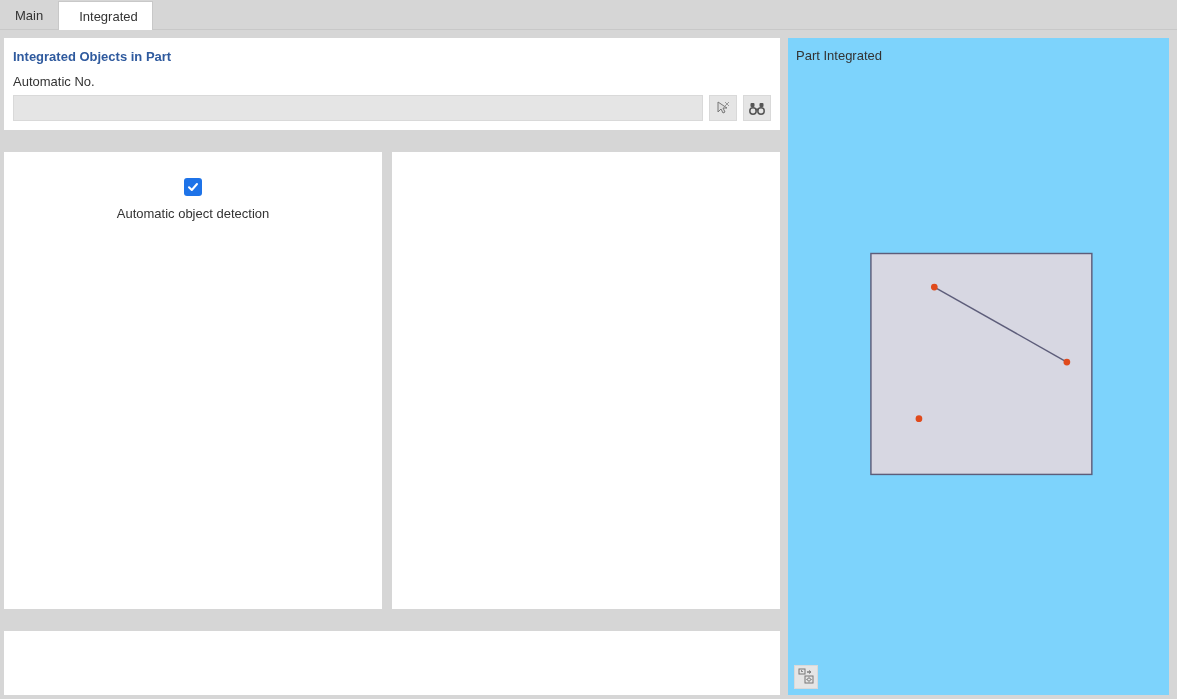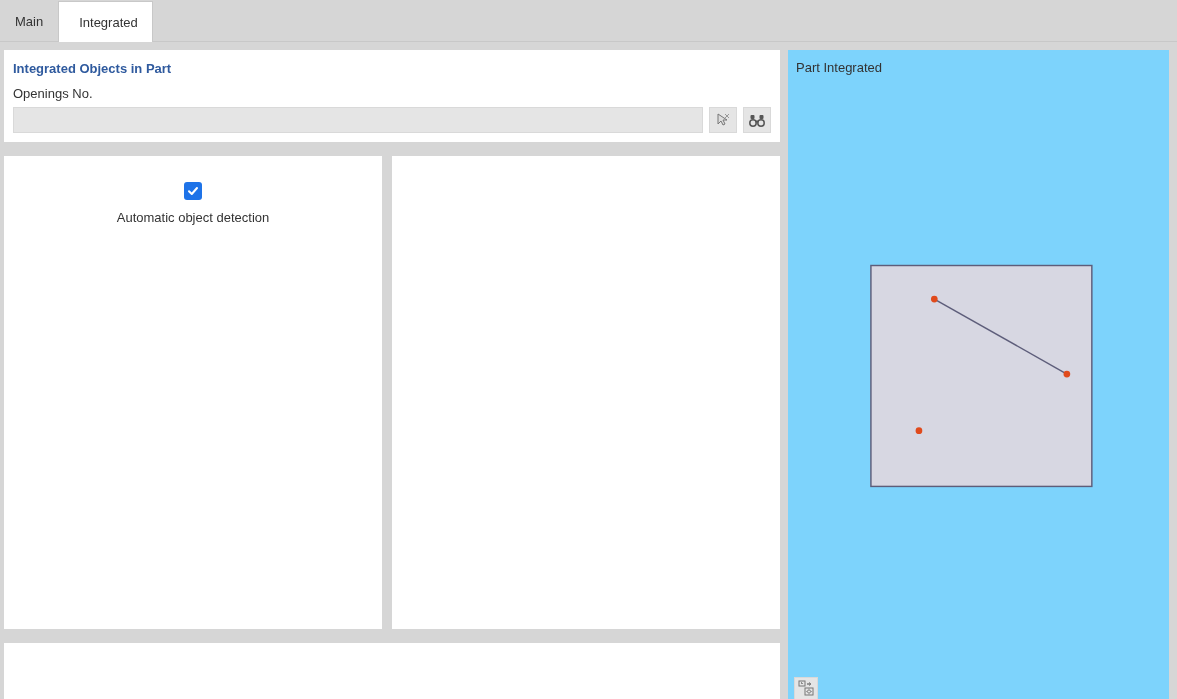--- a/index.html
+++ b/index.html
@@ -8,21 +8,21 @@
       font-size: 13px;
       background: #d6d6d6;
       width: 1177px;
       height: 699px;
       overflow: hidden;
       color: #333;
     }
     .tabstrip {
       display: flex;
       background: #d6d6d6;
-      height: 42px;
+      height: 30px;
       align-items: stretch;
       border-bottom: 1px solid #c8c8c8;
     }
     .tab {
       padding: 4px 14px 4px 14px;
       font-size: 13px;
       color: #333;
       border: 1px solid transparent;
       border-bottom: none;
       cursor: pointer;
@@ -40,21 +40,21 @@
     .workspace {
       display: flex;
       gap: 8px;
       padding: 8px 8px 8px 4px;
       height: calc(100% - 26px);
     }
     .left-col {
       flex: 0 0 776px;
       display: flex;
       flex-direction: column;
-      gap: 14px;
+      gap: 22px;
     }
     .panel {
       background: #ffffff;
       border: 1px solid #ffffff;
       padding: 10px 8px 8px 8px;
     }
     .panel-title {
       color: #2f5a9e;
       font-weight: 600;
       font-size: 13px;
@@ -121,21 +121,21 @@
   <div class="tab active">
     <span>Integrated</span>
   </div>
 </div>
 
 <div class="workspace">
   <div class="left-col">
 
     <div class="panel integrated-panel">
       <div class="panel-title">Integrated Objects in Part</div>
-      <div class="openings-label">Openings No.</div>
+      <div class="openings-label">Automatic No.</div>
       <div class="openings-row">
         <input type="text" class="openings-input" readonly="" value="" style="">
         <button class="icon-btn">
           <span>
             <svg width="16" height="16" viewBox="0 0 16 16" fill="none">
               <path d="M3 2 L3 12 L6 9 L8 13 L10 12 L8 8 L12 8 Z" stroke="#777" stroke-width="1" fill="#ddd"></path>
               <line x1="10" y1="2" x2="14" y2="6" stroke="#999" stroke-width="1"></line>
               <line x1="14" y1="2" x2="10" y2="6" stroke="#999" stroke-width="1"></line>
             </svg>
           </span>

